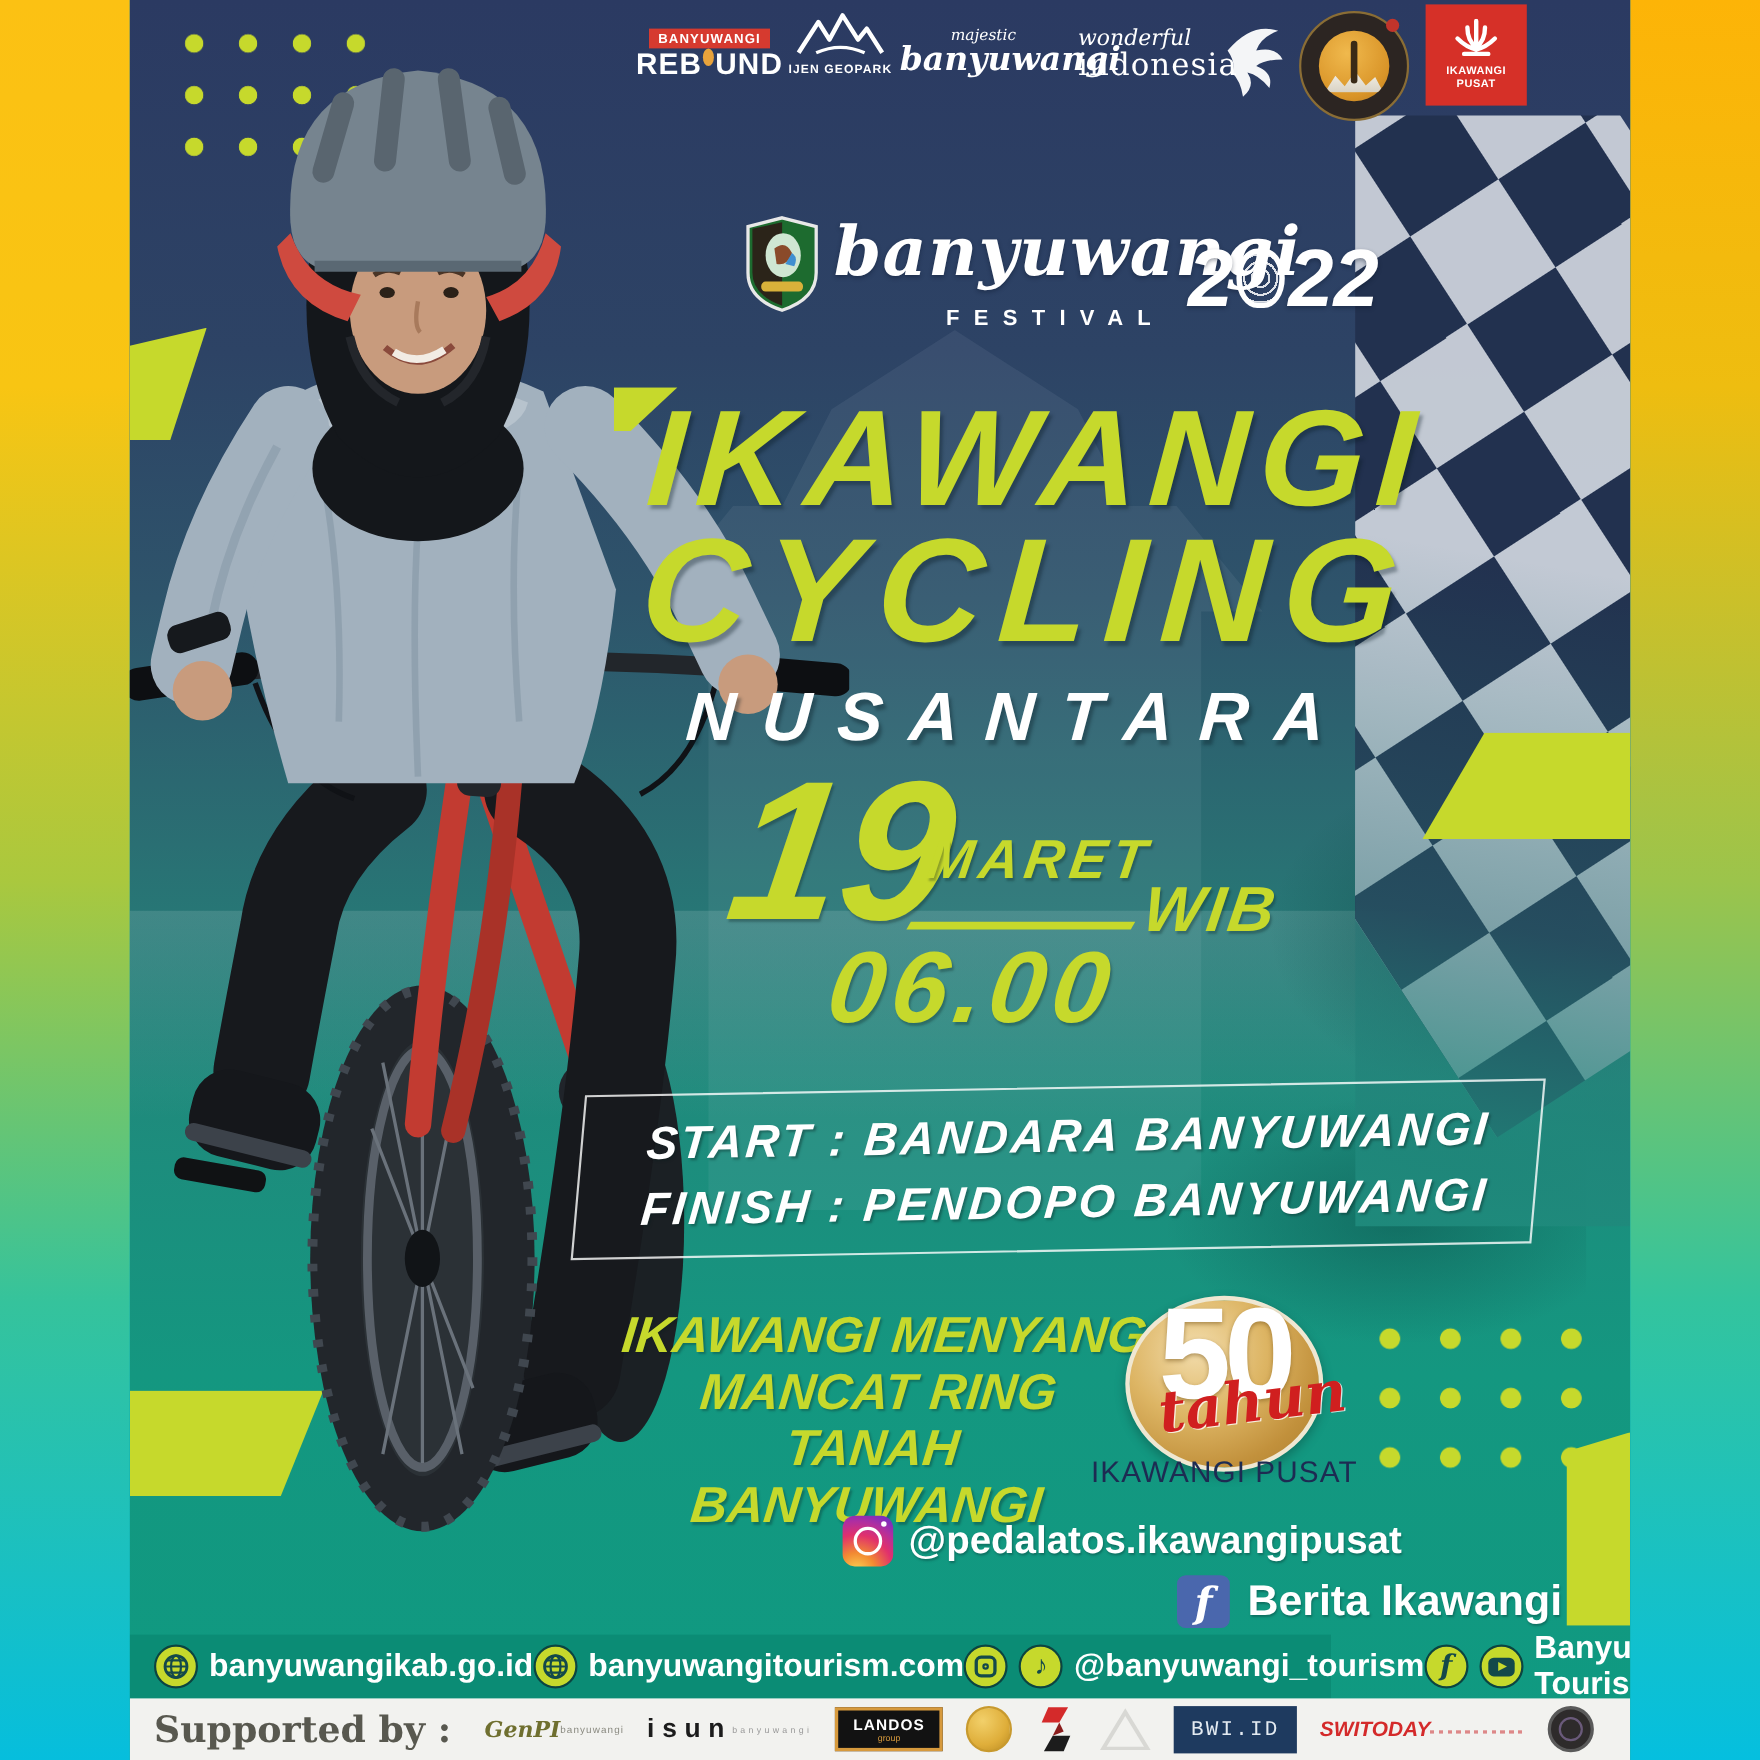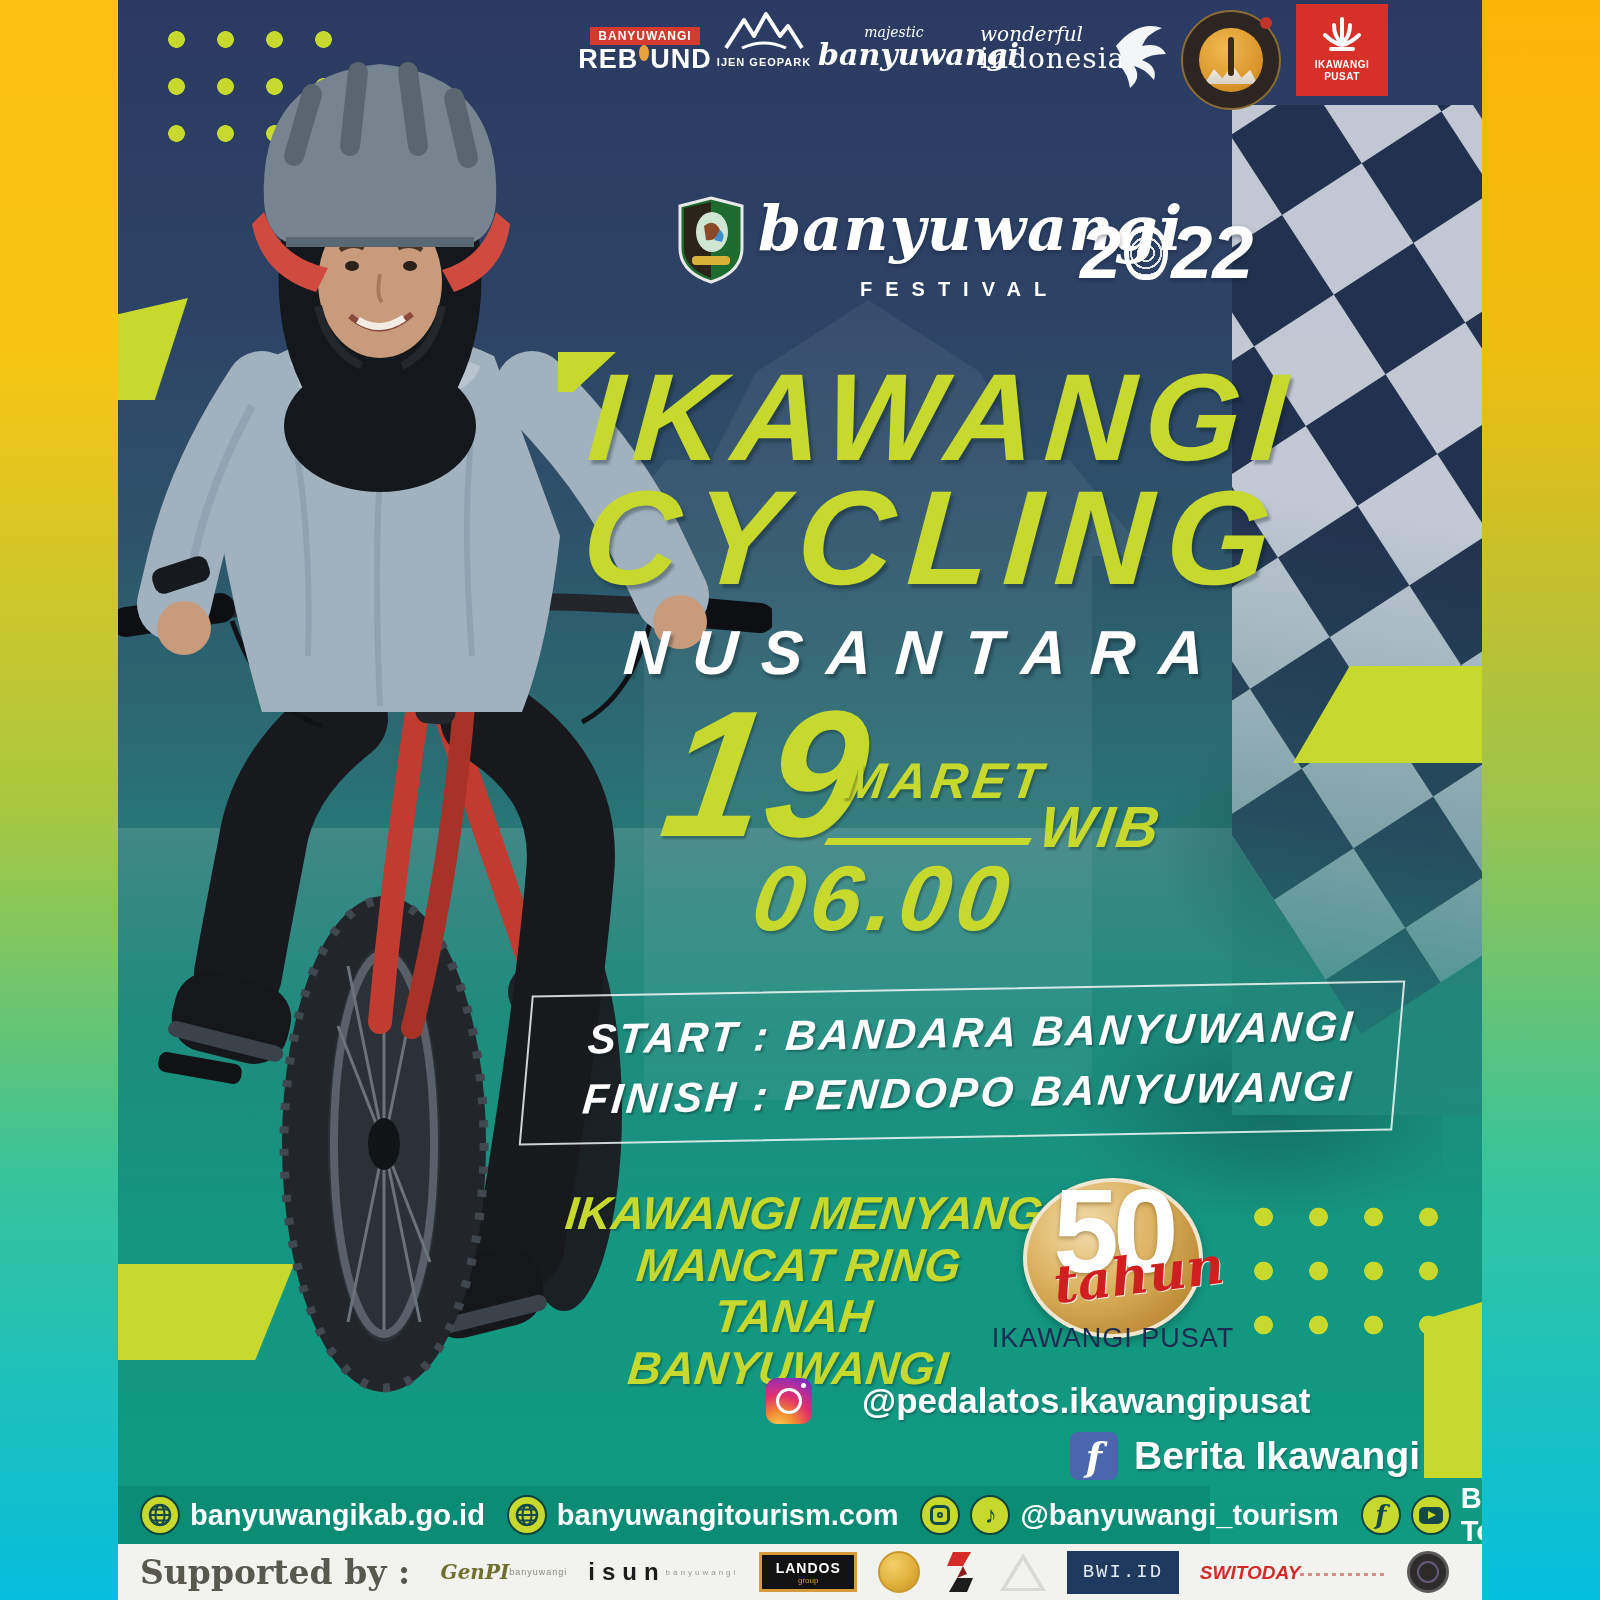--- a/index.html
+++ b/index.html
@@ -129,33 +129,33 @@
   .anniv-cap { position:absolute; left:50%; bottom:-16px; transform:translateX(-50%); white-space:nowrap;
     color:#1d2b52; font-weight:normal; font-size:27px; letter-spacing:1px; }
 
   
   .ig-icon { border-radius:24%; position:relative;
     background:radial-gradient(circle at 28% 110%,#fdd655 0%,#f28a32 28%,#e1306c 55%,#b02ea0 75%,#5f2ed0 100%); }
   .ig-icon::before { content:""; position:absolute; inset:22%; border:3.5px solid #fff; border-radius:50%; }
   .ig-icon::after { content:""; position:absolute; top:11%; right:12%; width:5px; height:5px; background:#fff; border-radius:50%; }
   .soc-a { left:648px; top:1378px; display:flex; align-items:center; gap:14px; }
   .soc-a .ig-icon { width:46px; height:46px; }
-  .soc-a-text { color:#fff; font-weight:bold; font-size:35px; text-shadow:1px 2px 2px rgba(10,40,40,.35);margin-left:36px; }
+  .soc-a-text { color:#fff; font-weight:bold; font-size:35px; text-shadow:1px 2px 2px rgba(10,40,40,.35); }
   .soc-b-left { left:440px; top:1422px; display:flex; align-items:center; gap:16px; }
   .soc-b-left .ig-icon { width:58px; height:58px; }
   .soc-b-text { color:#fff; font-weight:bold; font-size:47px; text-shadow:1px 2px 2px rgba(10,40,40,.35); }
   .soc-b-right { left:952px; top:1432px; display:flex; align-items:center; gap:16px; }
   .fb-icon { width:48px; height:48px; background:#4a67ad; border-radius:8px; color:#fff; display:flex;
     align-items:center; justify-content:center; font-family:"DejaVu Serif",serif; font-weight:bold;
     font-style:italic; font-size:38px; }
   .soc-b2-text { color:#fff; font-weight:bold; font-size:39px; text-shadow:1px 2px 2px rgba(10,40,40,.35); }
 
   
   .fbar { left:0; top:1486px; width:1092px; height:58px; background:#0b8c75; display:flex;
-    align-items:center; justify-content:space-between; padding:0 22px;gap:22px; }
+    align-items:center; justify-content:space-between; padding:0 22px; }
   .fbar-item { display:flex; align-items:center; gap:10px; color:#fff; font-weight:bold; font-size:29px; }
   .cicon { width:40px; height:40px; border-radius:50%; background:#c6d92c; color:#14494a; border:2px solid #0c4440;
     display:flex; align-items:center; justify-content:center; flex:none; font-weight:bold; }
   .cicon .sq { width:20px; height:20px; border:3px solid #14494a; border-radius:6px; position:relative; }
   .cicon .sq::before { content:""; position:absolute; inset:4px; border:2.5px solid #14494a; border-radius:50%; }
   .note { font-size:24px; line-height:1; }
   .fglyph { font-family:"DejaVu Serif",serif; font-style:italic; font-size:26px; line-height:1; }
   .yt-box { width:24px; height:17px; background:#14494a; border-radius:5px; position:relative; }
   .yt-box::before { content:""; position:absolute; left:9px; top:4px; border-left:8px solid #c6d92c;
     border-top:4.5px solid transparent; border-bottom:4.5px solid transparent; }

